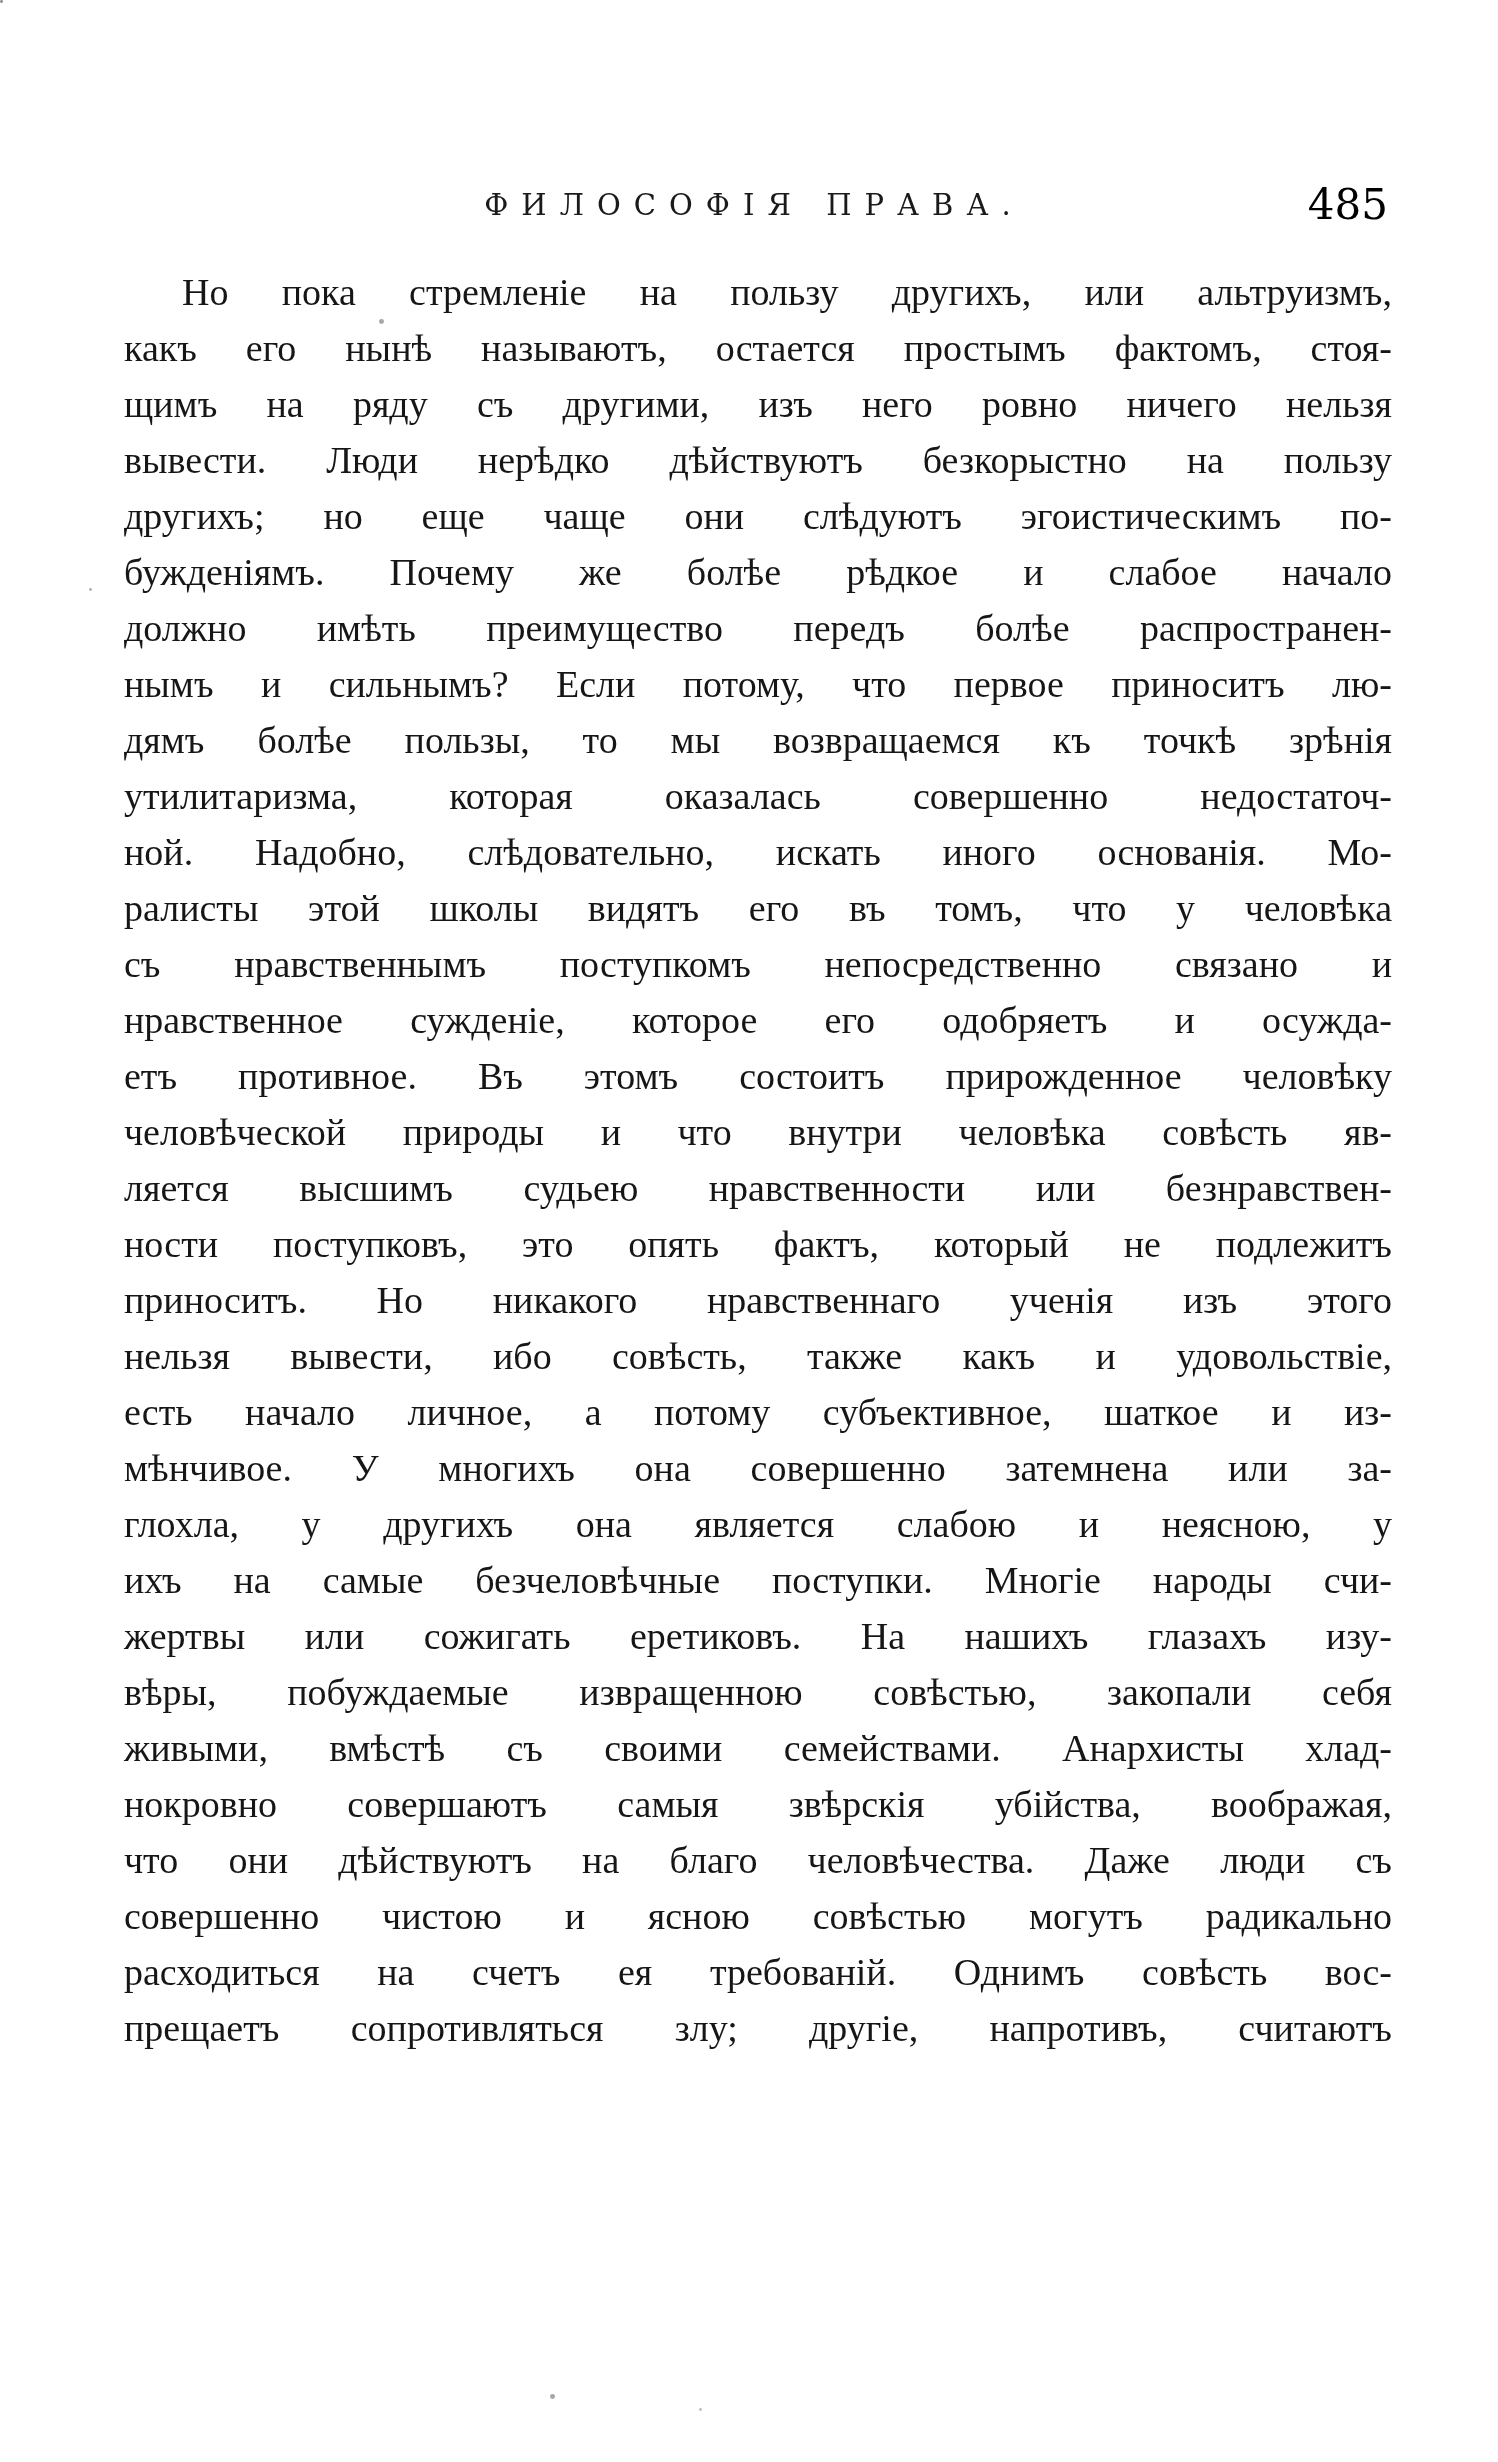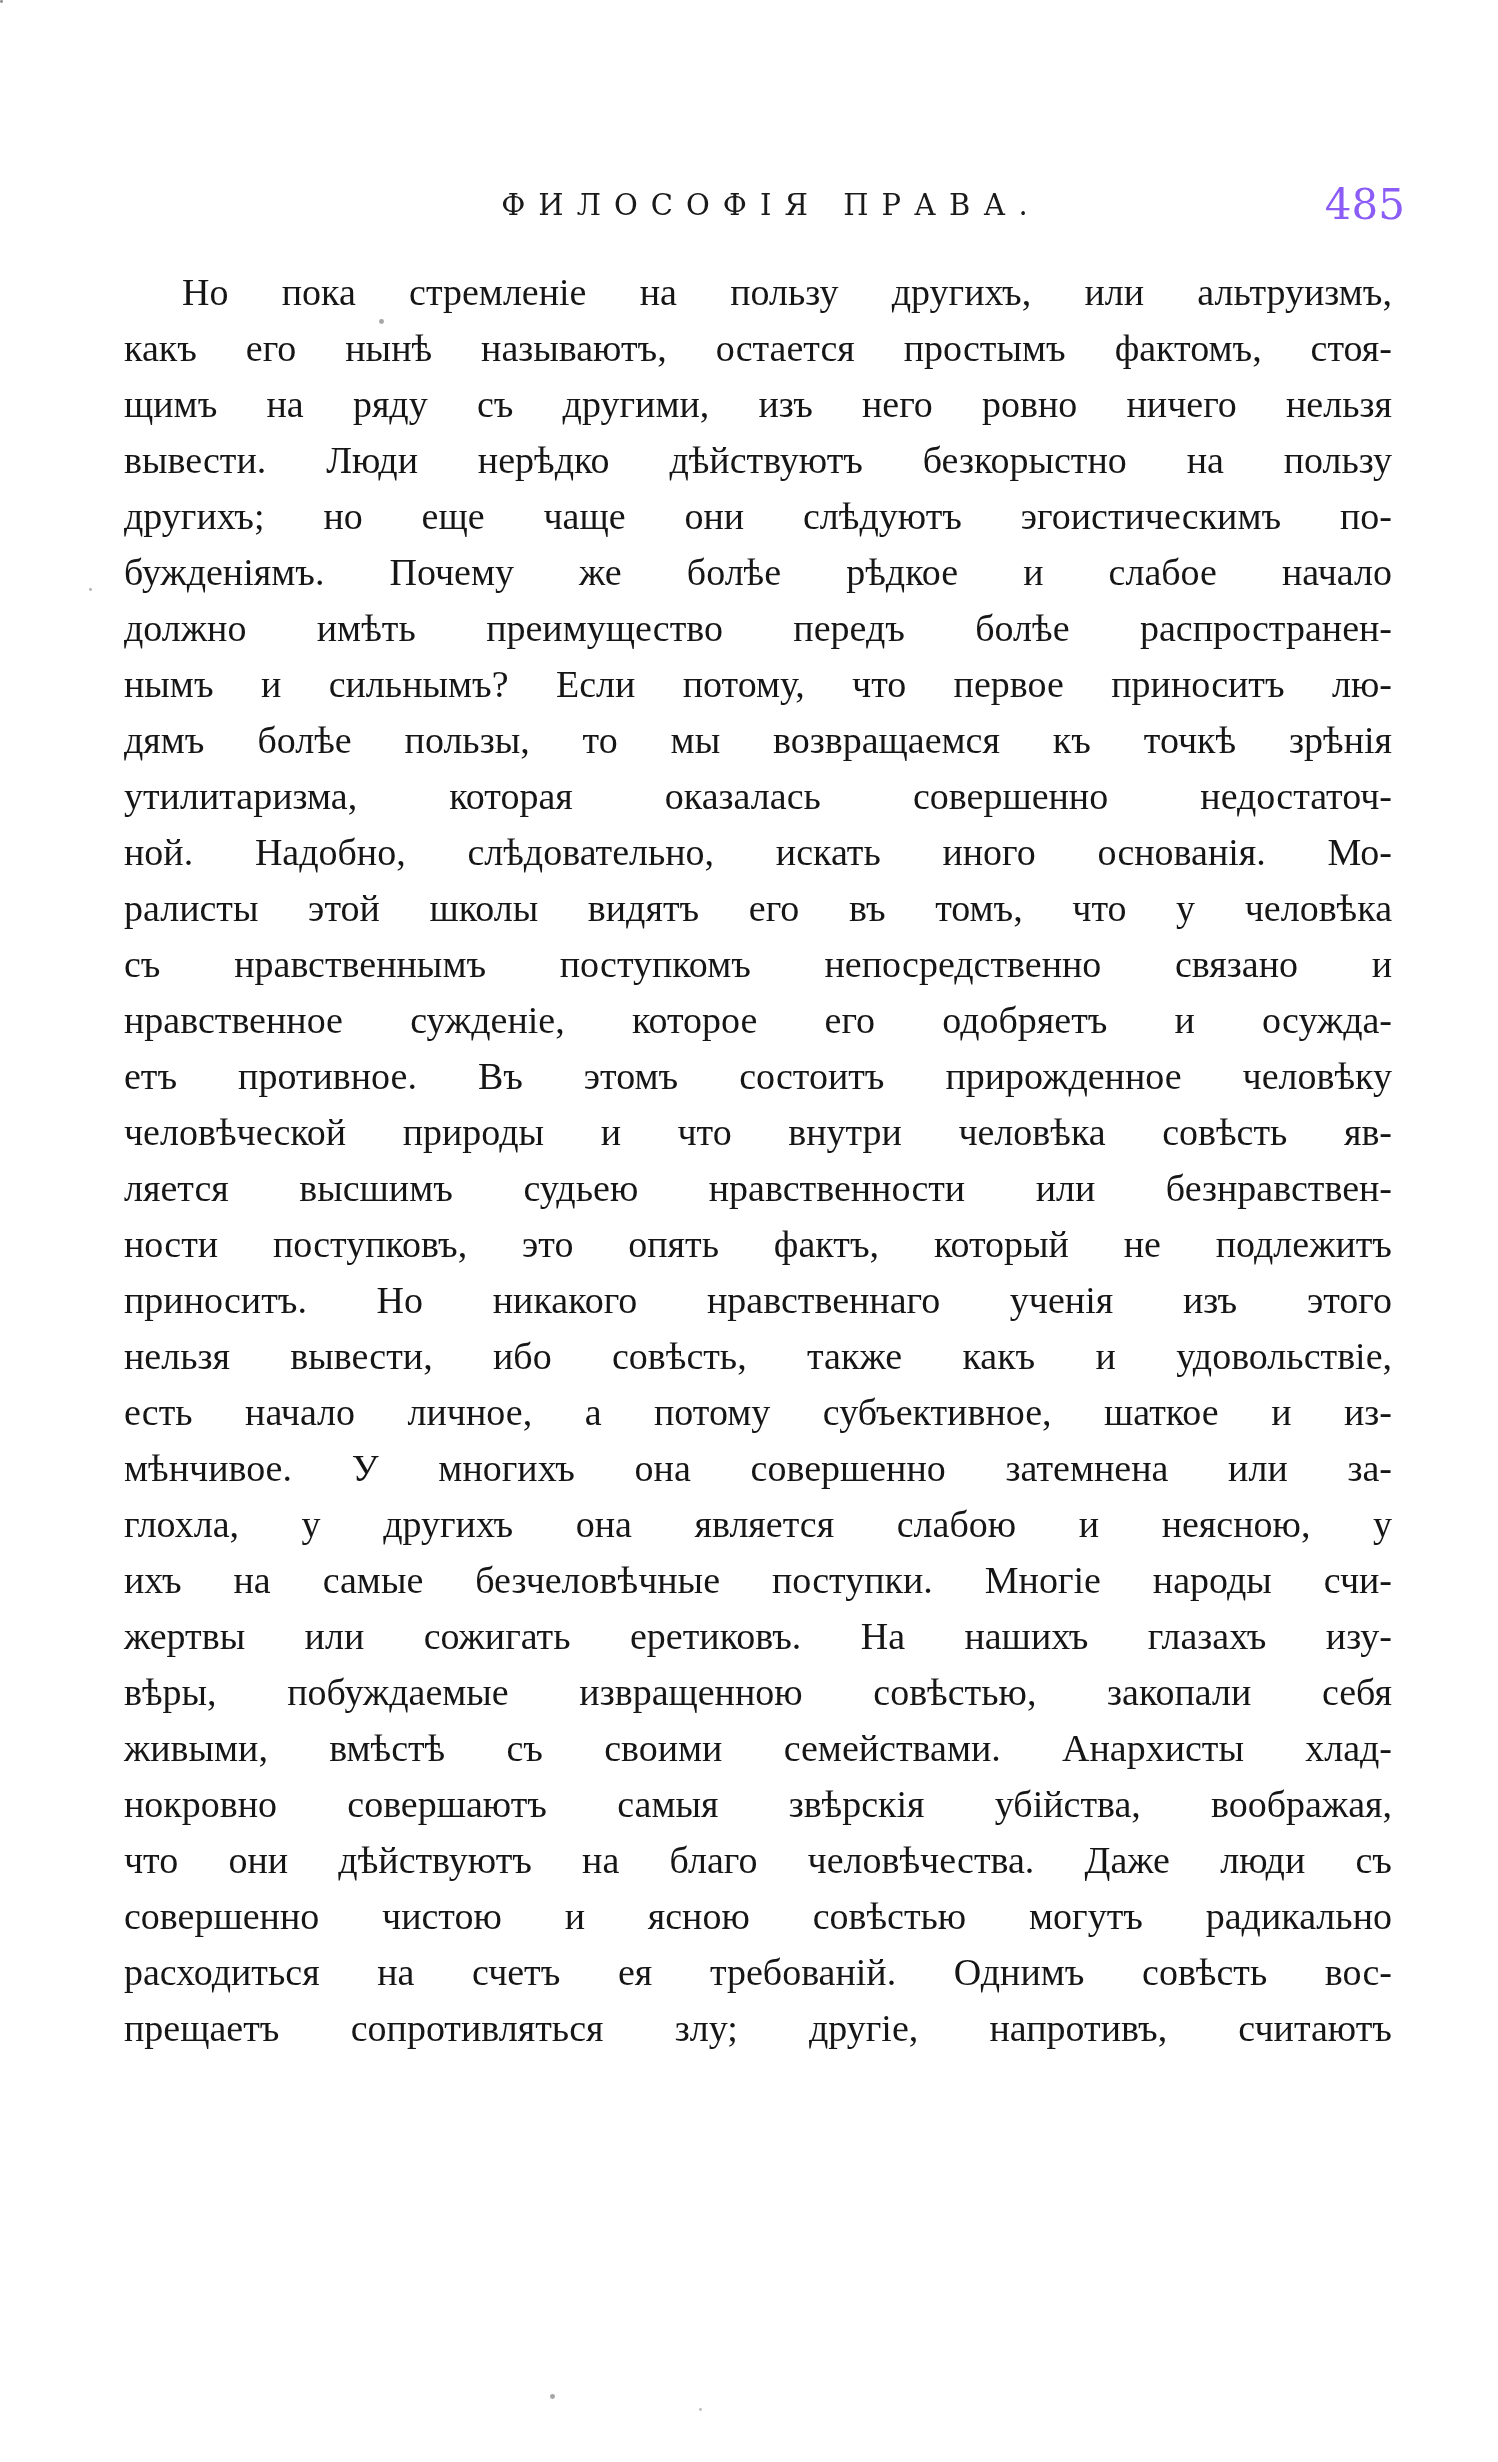--- a/index.html
+++ b/index.html
@@ -12,41 +12,41 @@
     width: 1498px;
     height: 2463px;
     background: #ffffff;
     color: #161616;
     font-family: "DejaVu Serif", "Liberation Serif", serif;
     overflow: hidden;
   }
   
   .running-header {
     position: absolute;
-    left: 137px;
+    left: 120px;
     width: 1268px;
     top: 180px;
     height: 45px;
   }
   .header-title {
     position: absolute;
     left: 50%;
     transform: translateX(-50%);
     top: 7.8px;
     font-size: 29px;
     letter-spacing: 0.45em;
     white-space: nowrap;
     color: #1a1a1a;
   }
   .page-number {
     position: absolute;
     right: 0;
     top: 0;
     font-size: 42px;
-    color: #8b5cf6;
+    color: #000000;
   }
   
   .page-text {
     position: absolute;
     left: 124px;
     top: 264px;
     width: 1268px;
   }
   .line {
     height: 56px;

